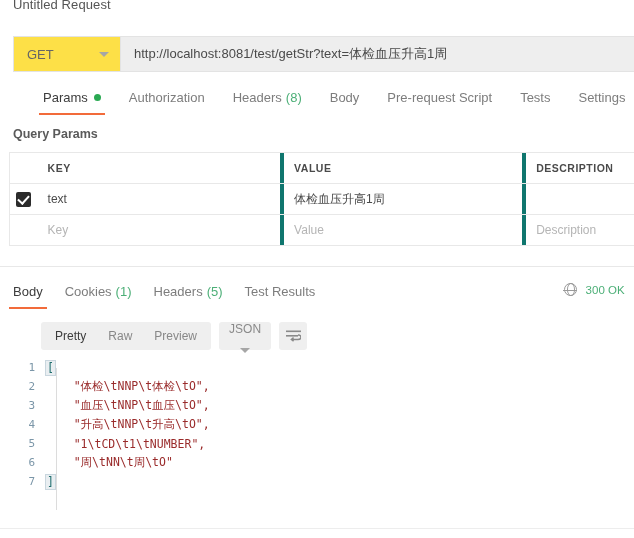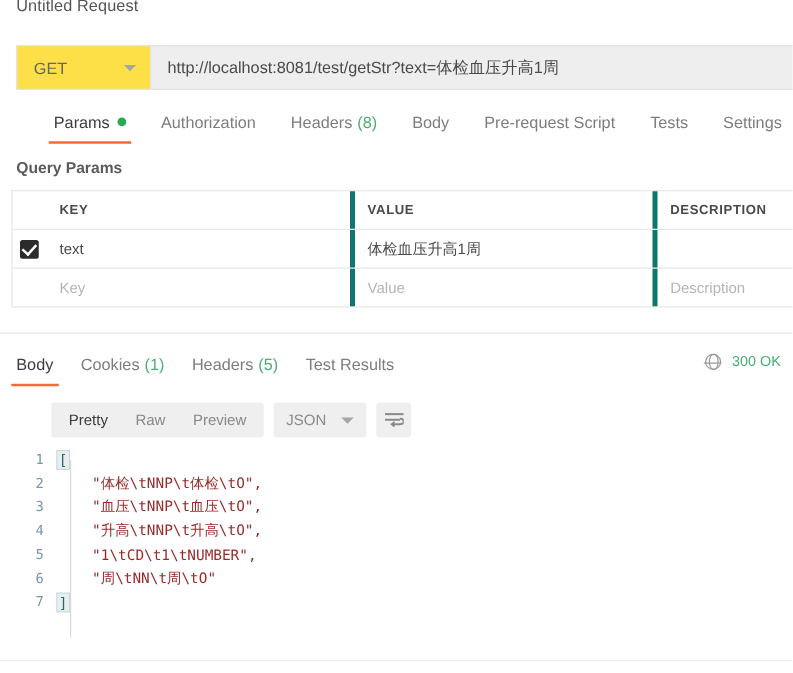--- a/index.html
+++ b/index.html
@@ -247,20 +247,21 @@
   }
   .seg.active { color: #3c3c3c; }
   .json-select {
     display: flex;
     align-items: center;
     gap: 12px;
     background: #efefef;
     border-radius: 3px;
     height: 28px;
     padding: 0 10px;
+    flex-direction: column;
   }
   .json-select .lbl { font-size: 12px; color: #8a8a8a; }
   .wrap-btn {
     width: 28px; height: 28px;
     background: #efefef;
     border-radius: 3px;
     display: flex;
     align-items: center;
     justify-content: center;
   }

